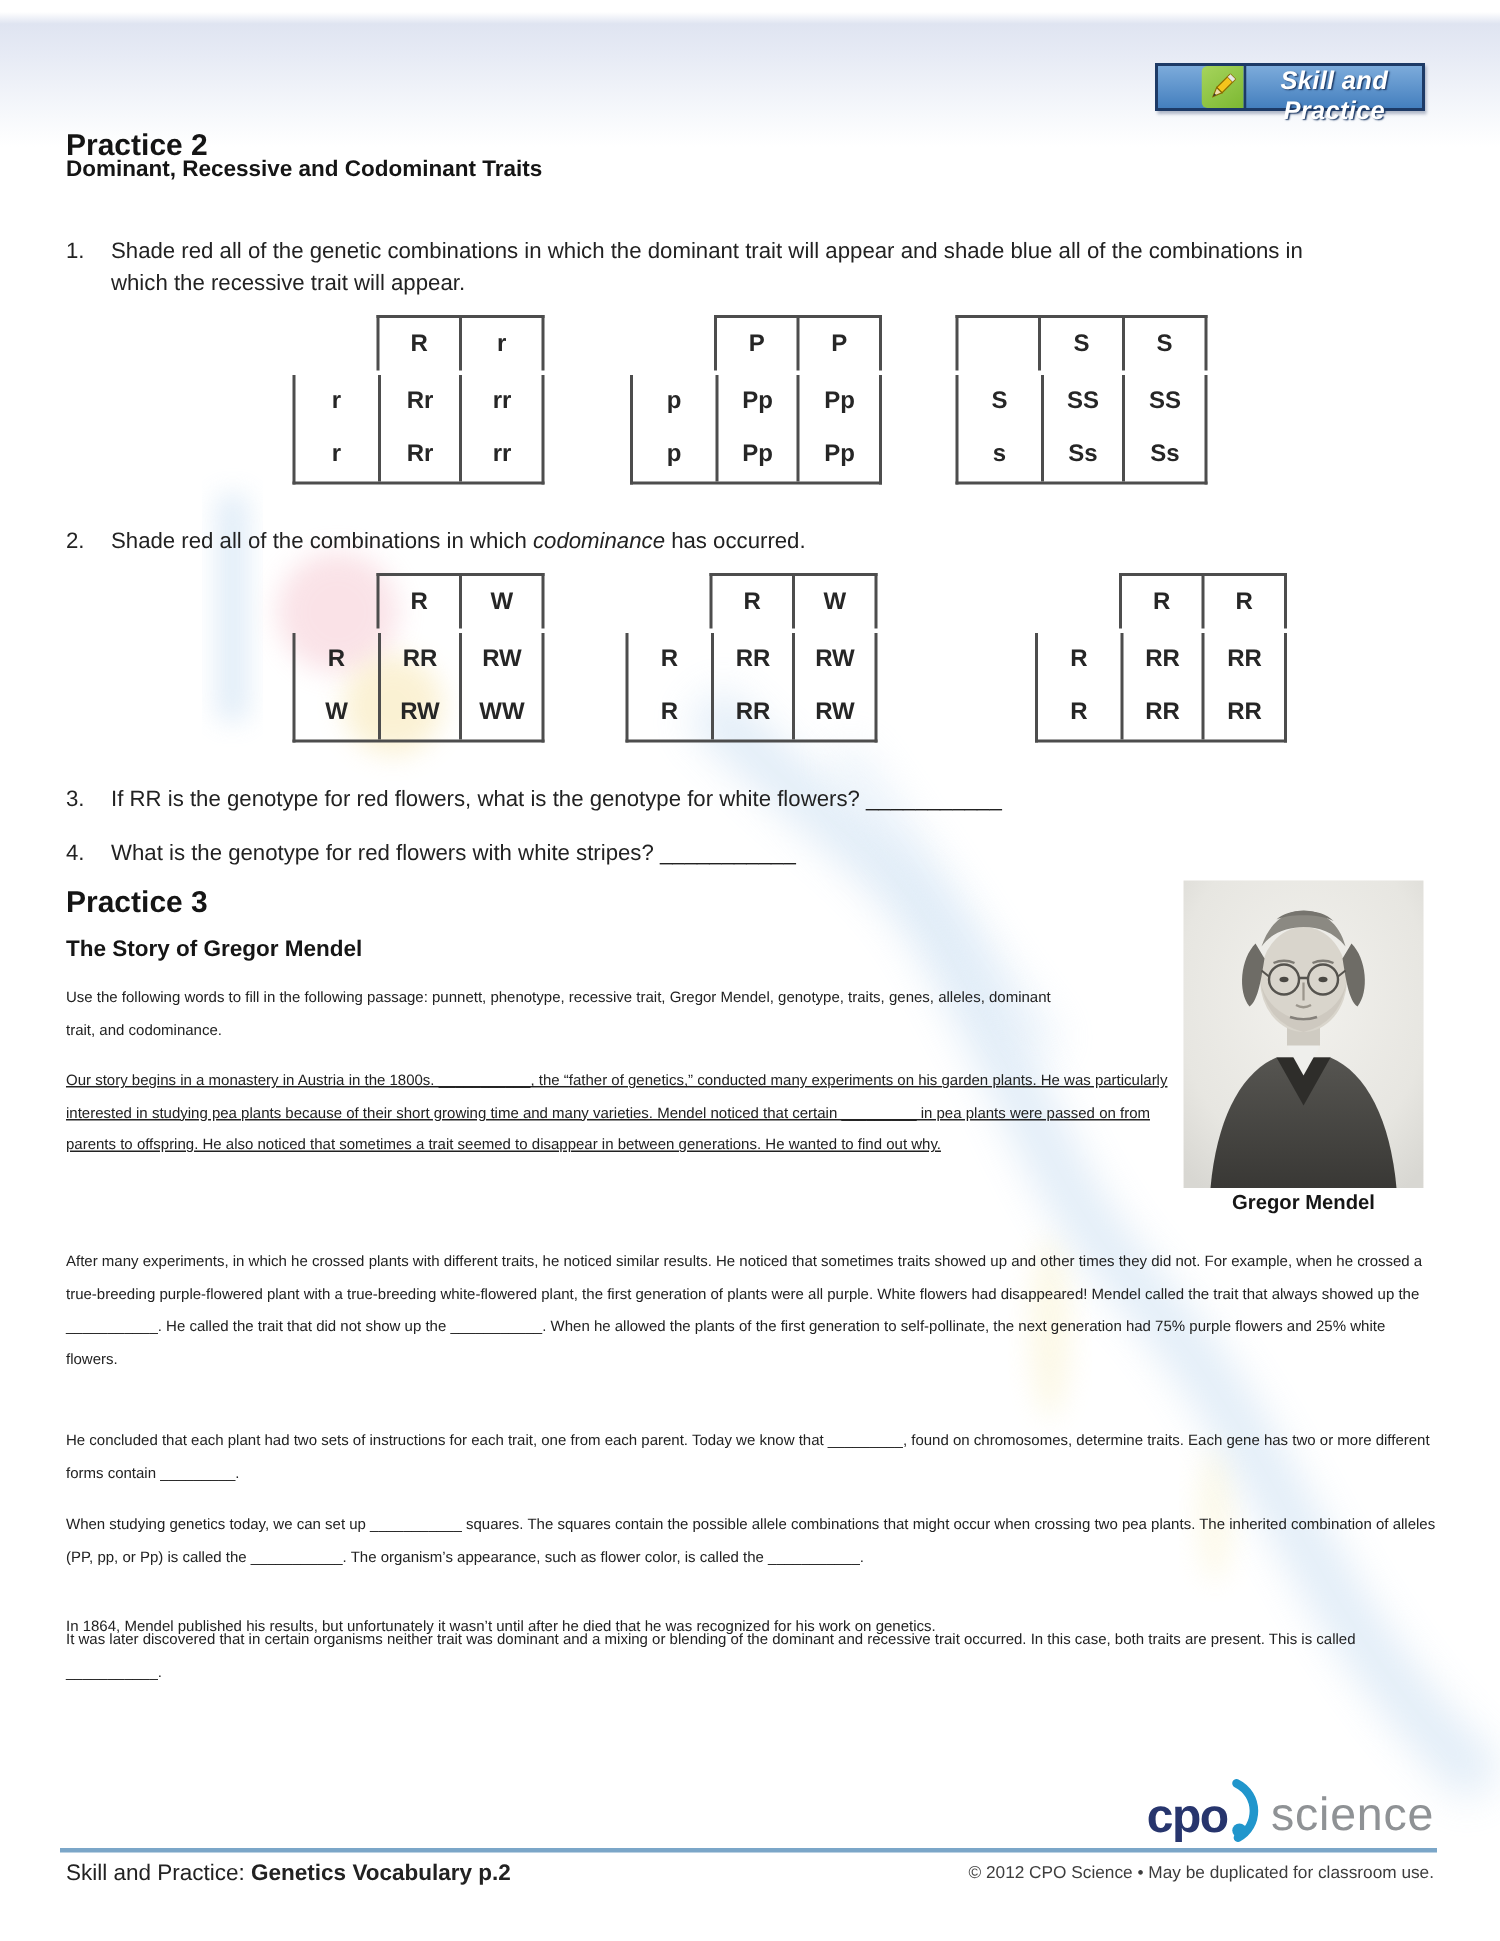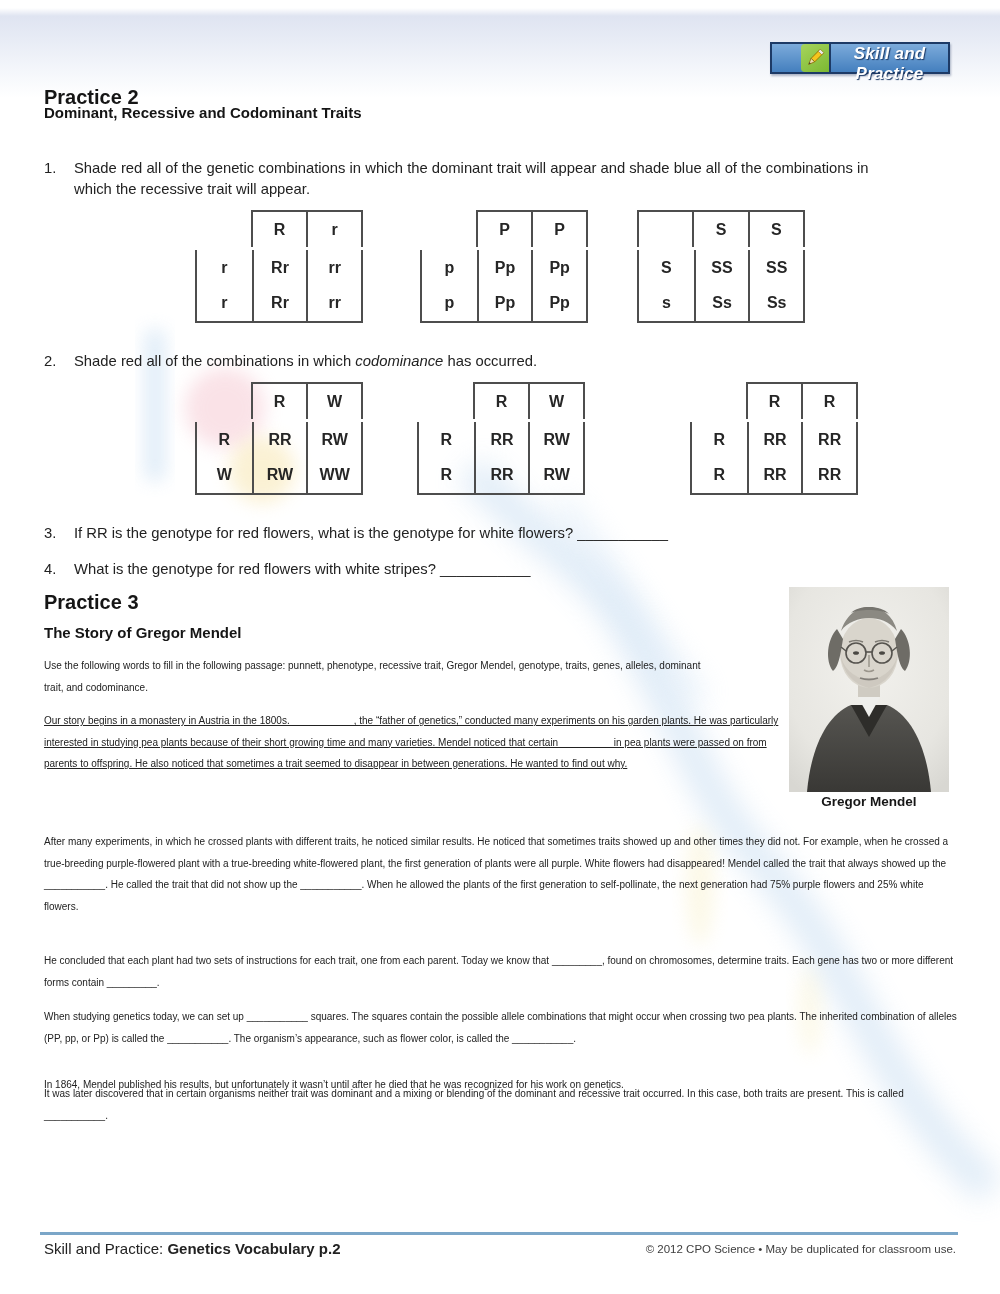--- a/index.html
+++ b/index.html
@@ -259,17 +259,25 @@
       <ellipse cx="93" cy="66" rx="3" ry="1.8" fill="#4a4843"></ellipse>
       <path d="M60,55 Q67,52 74,55" fill="none" stroke="#7d7a73" stroke-width="1.6"></path>
       <path d="M86,55 Q93,52 100,55" fill="none" stroke="#7d7a73" stroke-width="1.6"></path>
 
       <path d="M80,68 L80,80 M75,83 Q80,86 85,83" fill="none" stroke="#9b968c" stroke-width="1.5"></path>
       <path d="M71,91 Q80,94 89,91" fill="none" stroke="#84807a" stroke-width="1.8"></path>
     </svg>
     <div class="portrait-caption">Gregor Mendel</div>
   </div>
 
+  <div class="logo">
+    <span class="logo-cpo">cpo</span>
+    <svg class="logo-paren" viewBox="0 0 26 44">
+      <path d="M5,3 C21,11 21,33 6,41" fill="none" stroke="#2196cc" stroke-width="6" stroke-linecap="round"></path>
+      <circle cx="7" cy="36" r="5" fill="#2196cc"></circle>
+    </svg>
+    <span class="logo-science">science</span>
+  </div>
   <div class="footer-line"></div>
   <div class="footer-left"><span>Skill and Practice: </span><b>Genetics Vocabulary p.2</b></div>
   <div class="footer-right">© 2012 CPO Science • May be duplicated for classroom use.</div>
 
 </div>
 
 </body></html>

